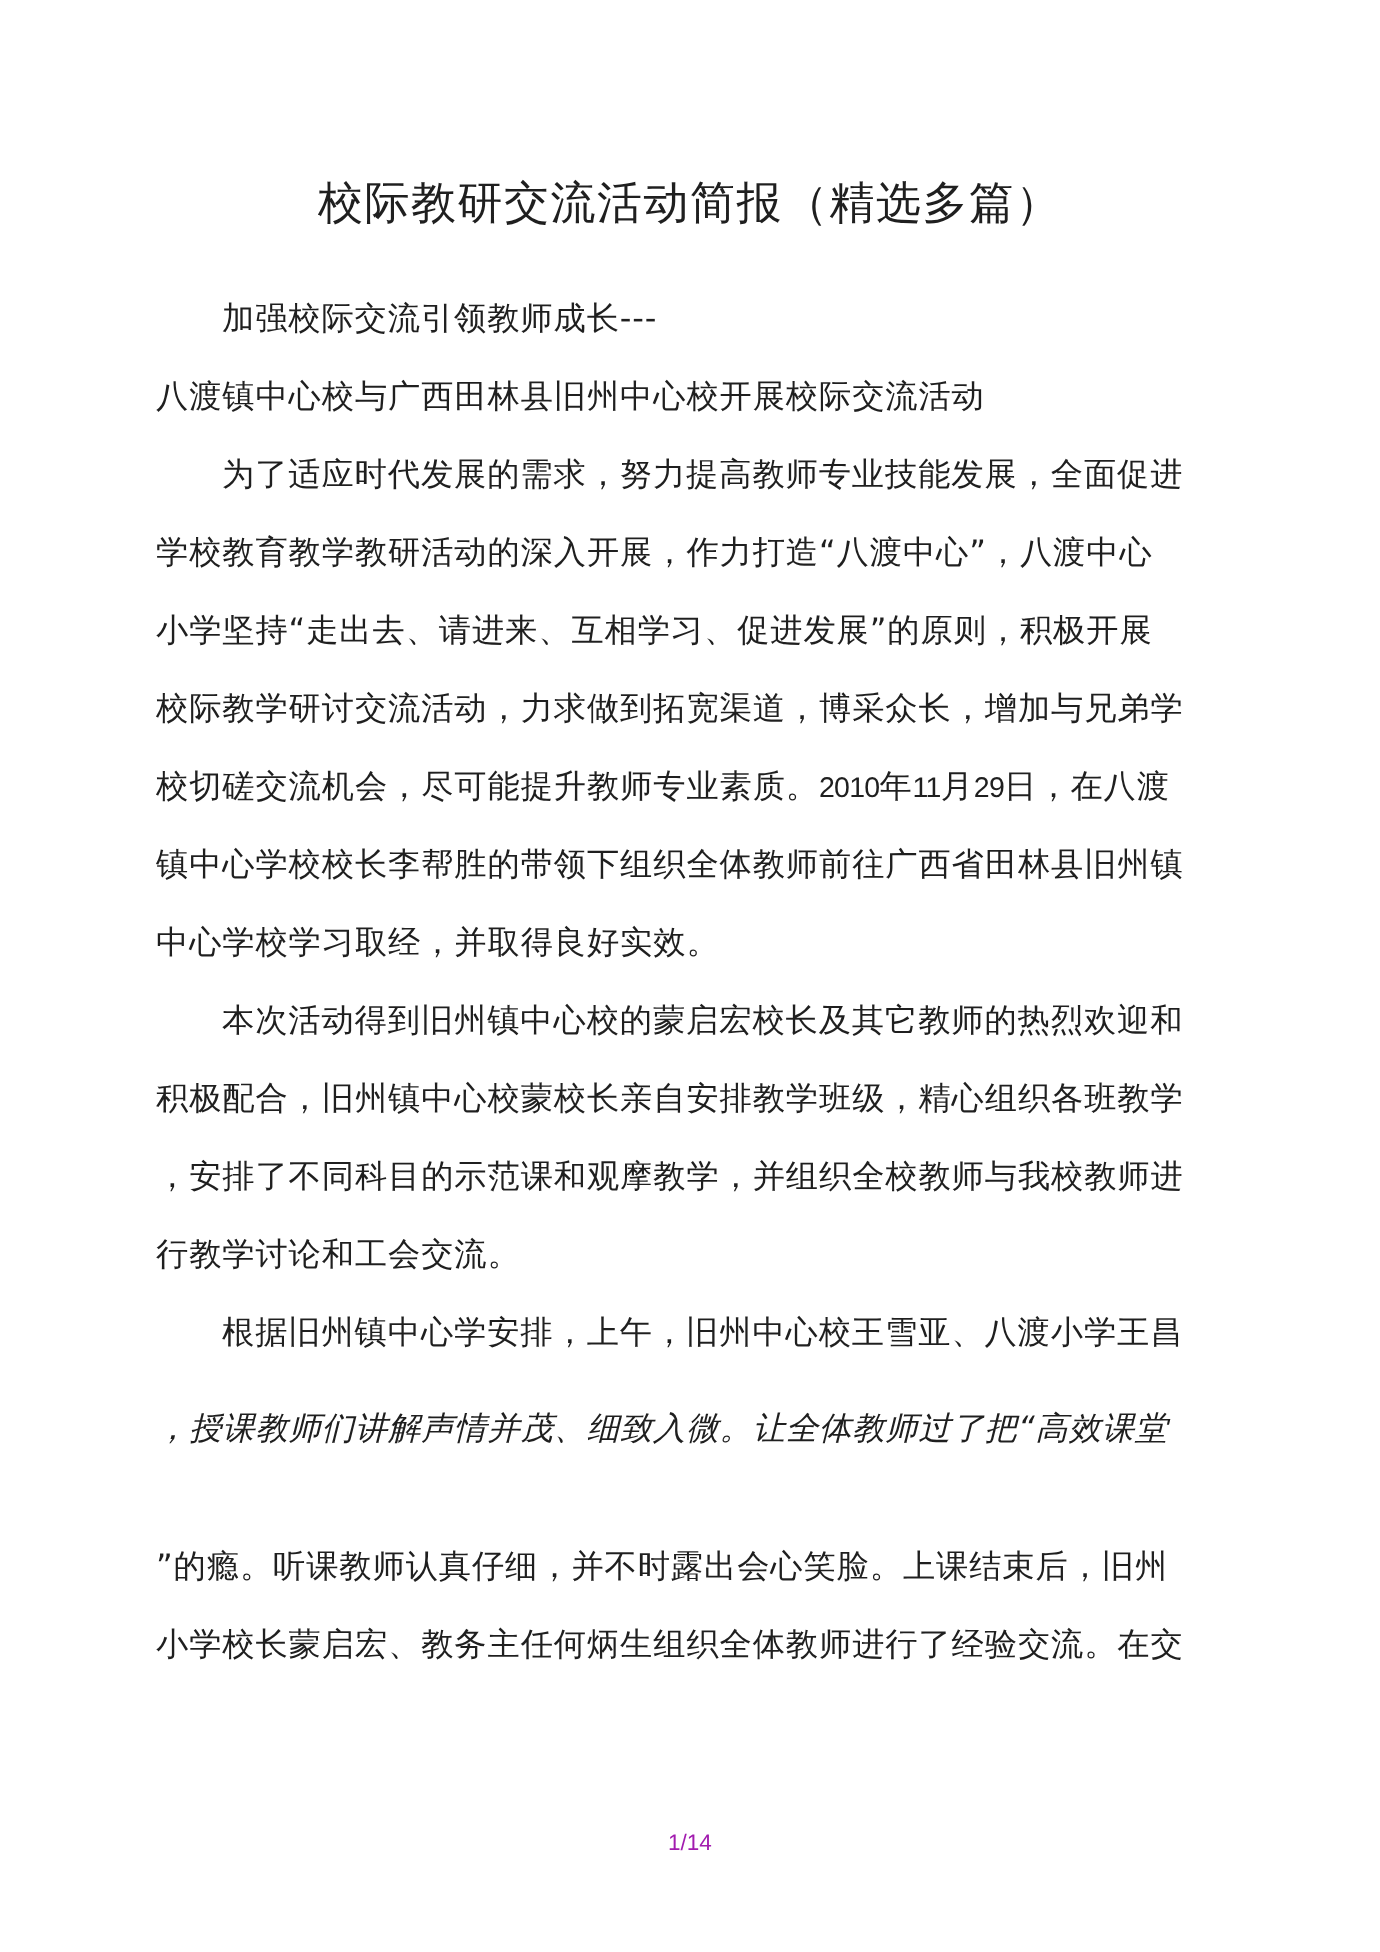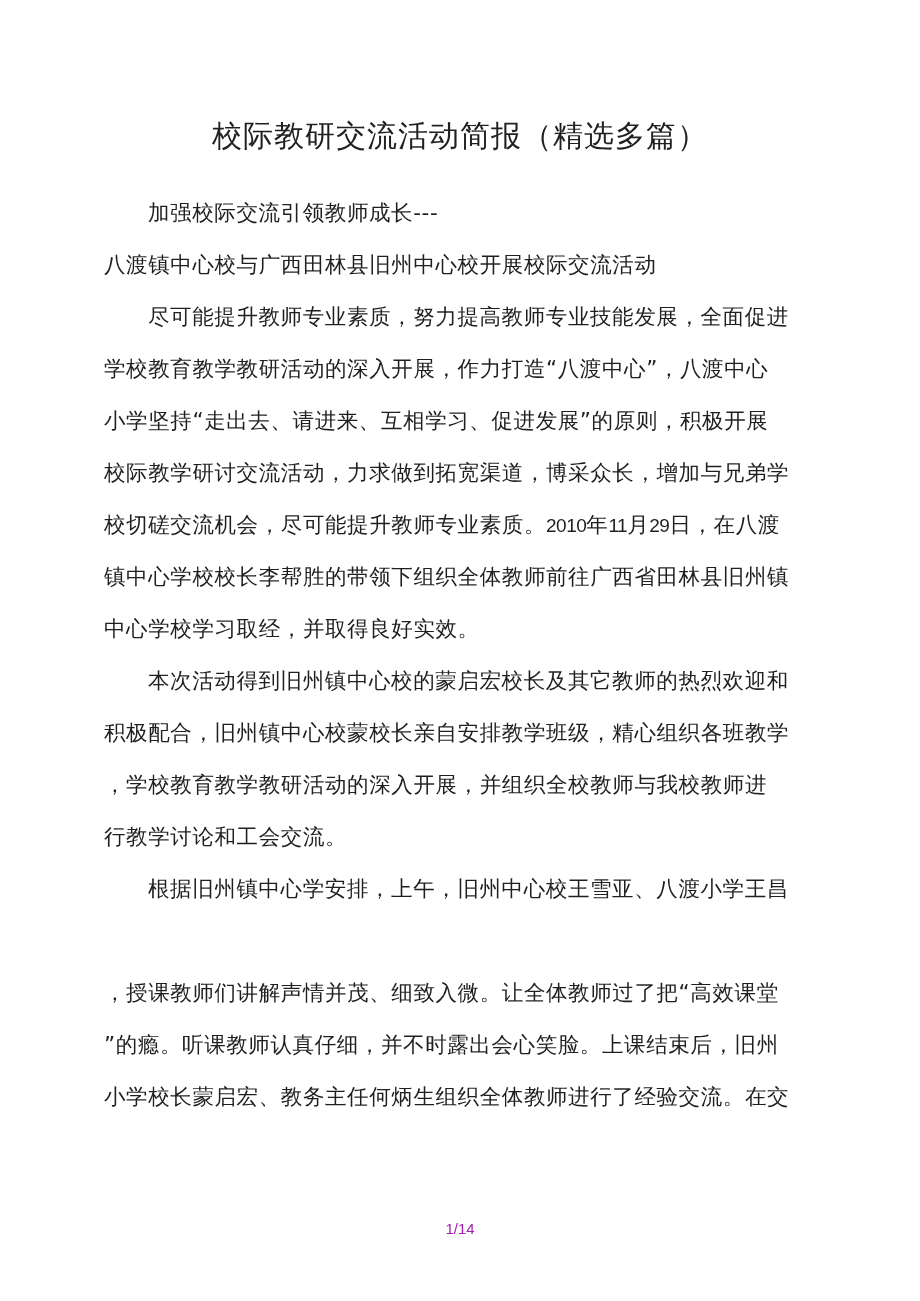--- a/index.html
+++ b/index.html
@@ -62,34 +62,34 @@
 </head>
 <body>
 
 <div class="page">
 
   <div class="title">校际教研交流活动简报（精选多篇）</div>
 
   <div class="line" style="top:250px;">八渡镇中心校与广西田林县旧州中心校开展校际交流活动</div>
   <div class="line indent" style="top:198px;">加强校际交流引领教师成长---</div>
 
-  <div class="line indent" style="top:302px;">尽可能提升教师专业素质，努力提高教师专业技能发展，全面促进</div>
+  <div class="line indent" style="top:302px;">为了适应时代发展的需求，努力提高教师专业技能发展，全面促进</div>
   <div class="line" style="top:354px;">学校教育教学教研活动的深入开展，作力打造“八渡中心”，八渡中心</div>
   <div class="line" style="top:406px;">小学坚持“走出去、请进来、互相学习、促进发展”的原则，积极开展</div>
   <div class="line" style="top:458px;">校际教学研讨交流活动，力求做到拓宽渠道，博采众长，增加与兄弟学</div>
   <div class="line" style="top:510px;">
     <span>校切磋交流机会，尽可能提升教师专业素质。</span><span class="num">2010</span><span>年</span><span class="num">11</span><span>月</span><span class="num">29</span><span>日</span><span>，在八渡</span>
   </div>
   <div class="line" style="top:562px;">镇中心学校校长李帮胜的带领下组织全体教师前往广西省田林县旧州镇</div>
   <div class="line" style="top:614px;">中心学校学习取经，并取得良好实效。</div>
 
   <div class="line indent" style="top:666px;">本次活动得到旧州镇中心校的蒙启宏校长及其它教师的热烈欢迎和</div>
   <div class="line" style="top:718px;">积极配合，旧州镇中心校蒙校长亲自安排教学班级，精心组织各班教学</div>
-  <div class="line" style="top:770px;">，学校教育教学教研活动的深入开展，并组织全校教师与我校教师进</div>
+  <div class="line" style="top:770px;">，安排了不同科目的示范课和观摩教学，并组织全校教师与我校教师进</div>
   <div class="line" style="top:822px;">行教学讨论和工会交流。</div>
 
   <div class="line indent" style="top:874px;">根据旧州镇中心学安排，上午，旧州中心校王雪亚、八渡小学王昌</div>
-  <div class="line" style="top:978px;">，授课教师们讲解声情并茂、细致入微。让全体教师过了把“高效课堂</div>
+  <div class="line" style="top:938px;font-style:italic;">，授课教师们讲解声情并茂、细致入微。让全体教师过了把“高效课堂</div>
   <div class="line" style="top:1030px;">”的瘾。听课教师认真仔细，并不时露出会心笑脸。上课结束后，旧州</div>
   <div class="line" style="top:1082px;">小学校长蒙启宏、教务主任何炳生组织全体教师进行了经验交流。在交</div>
 
   <div class="footer">1/14</div>
 </div>
 
 </body></html>

